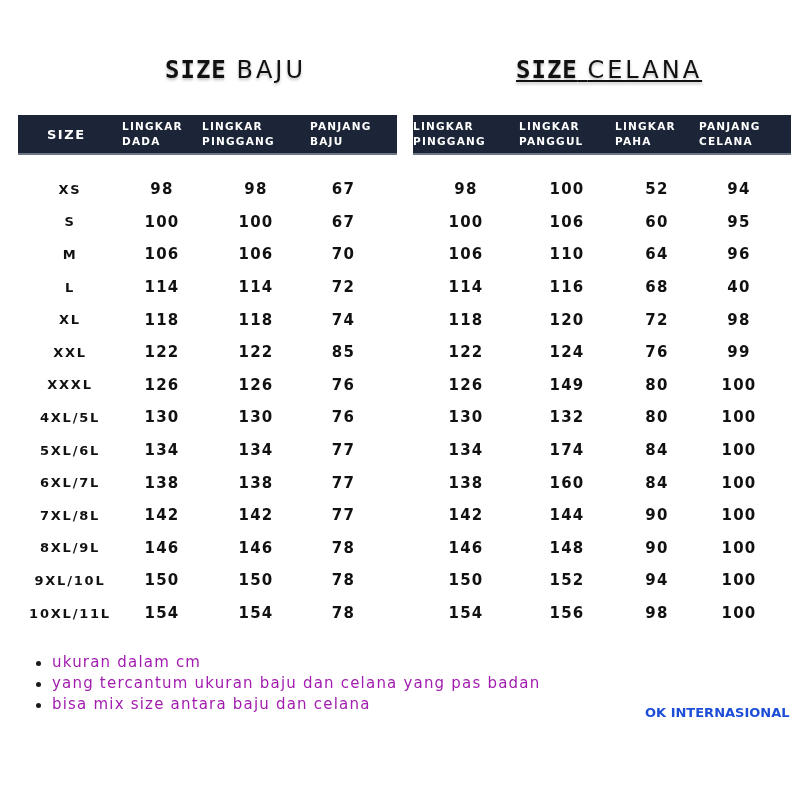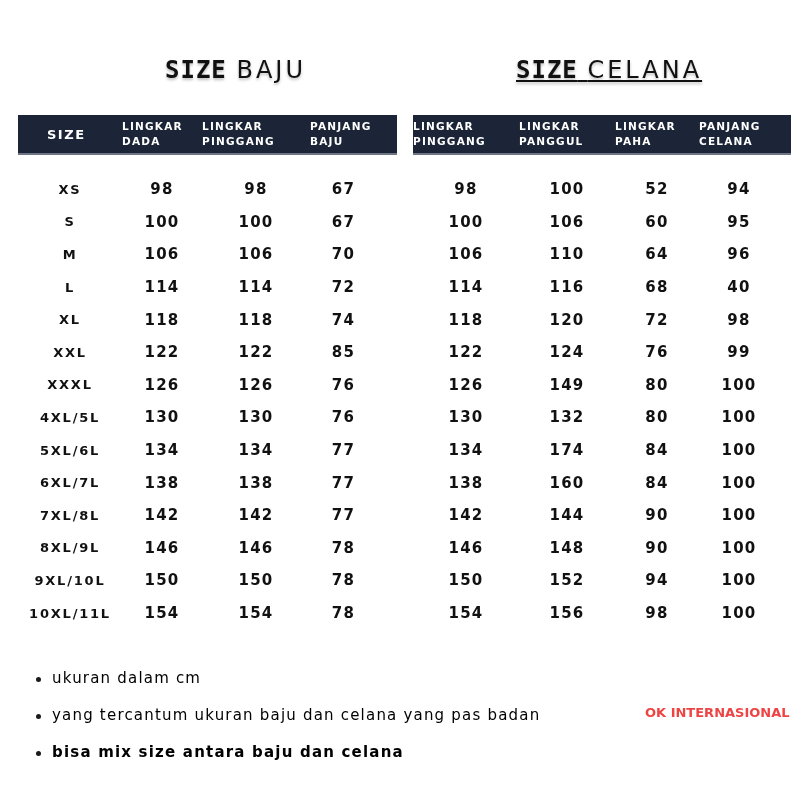--- a/index.html
+++ b/index.html
@@ -48,31 +48,31 @@
     #table-celana .c0 { width: 106px; }
     #table-celana .c1 { width: 96px; }
     #table-celana .c2 { width: 84px; }
     #table-celana .c3 { width: 80px; }
 
     .note { position: absolute; left: 26px; top: 652px; }
     .note-title { font-weight: bold; font-size: 14px; letter-spacing: 1px; margin-bottom: 3px; }
     .note-list { list-style: none; padding-left: 10px; }
     .note-item {
       position: relative; padding-left: 16px; font-size: 15px; letter-spacing: 1.2px;
-      line-height: 21px; color: #000000; white-space: nowrap; margin-top: 16px;
+      line-height: 21px; color: #a21caf; white-space: nowrap;
     }
     .note-item::before {
       content: ""; position: absolute; left: 0; top: 9px; width: 5px; height: 5px;
       border-radius: 50%; background: #1a1a1a;
     }
-    .note-item.bold { font-weight: bold; }
+    .note-item.bold { font-weight: normal; }
 
     .brand {
       position: absolute; left: 645px; top: 705px; font-weight: bold; font-size: 13px;
-      letter-spacing: 0px; color: #ef4444;
+      letter-spacing: 0px; color: #1d4ed8;
     }
   </style>
 </head>
 <body>
 
 <div class="title" id="title-baju">
   <span class="bold">SIZE</span>
   <span class="light">BAJU</span>
 </div>
 <div class="title" id="title-celana">

